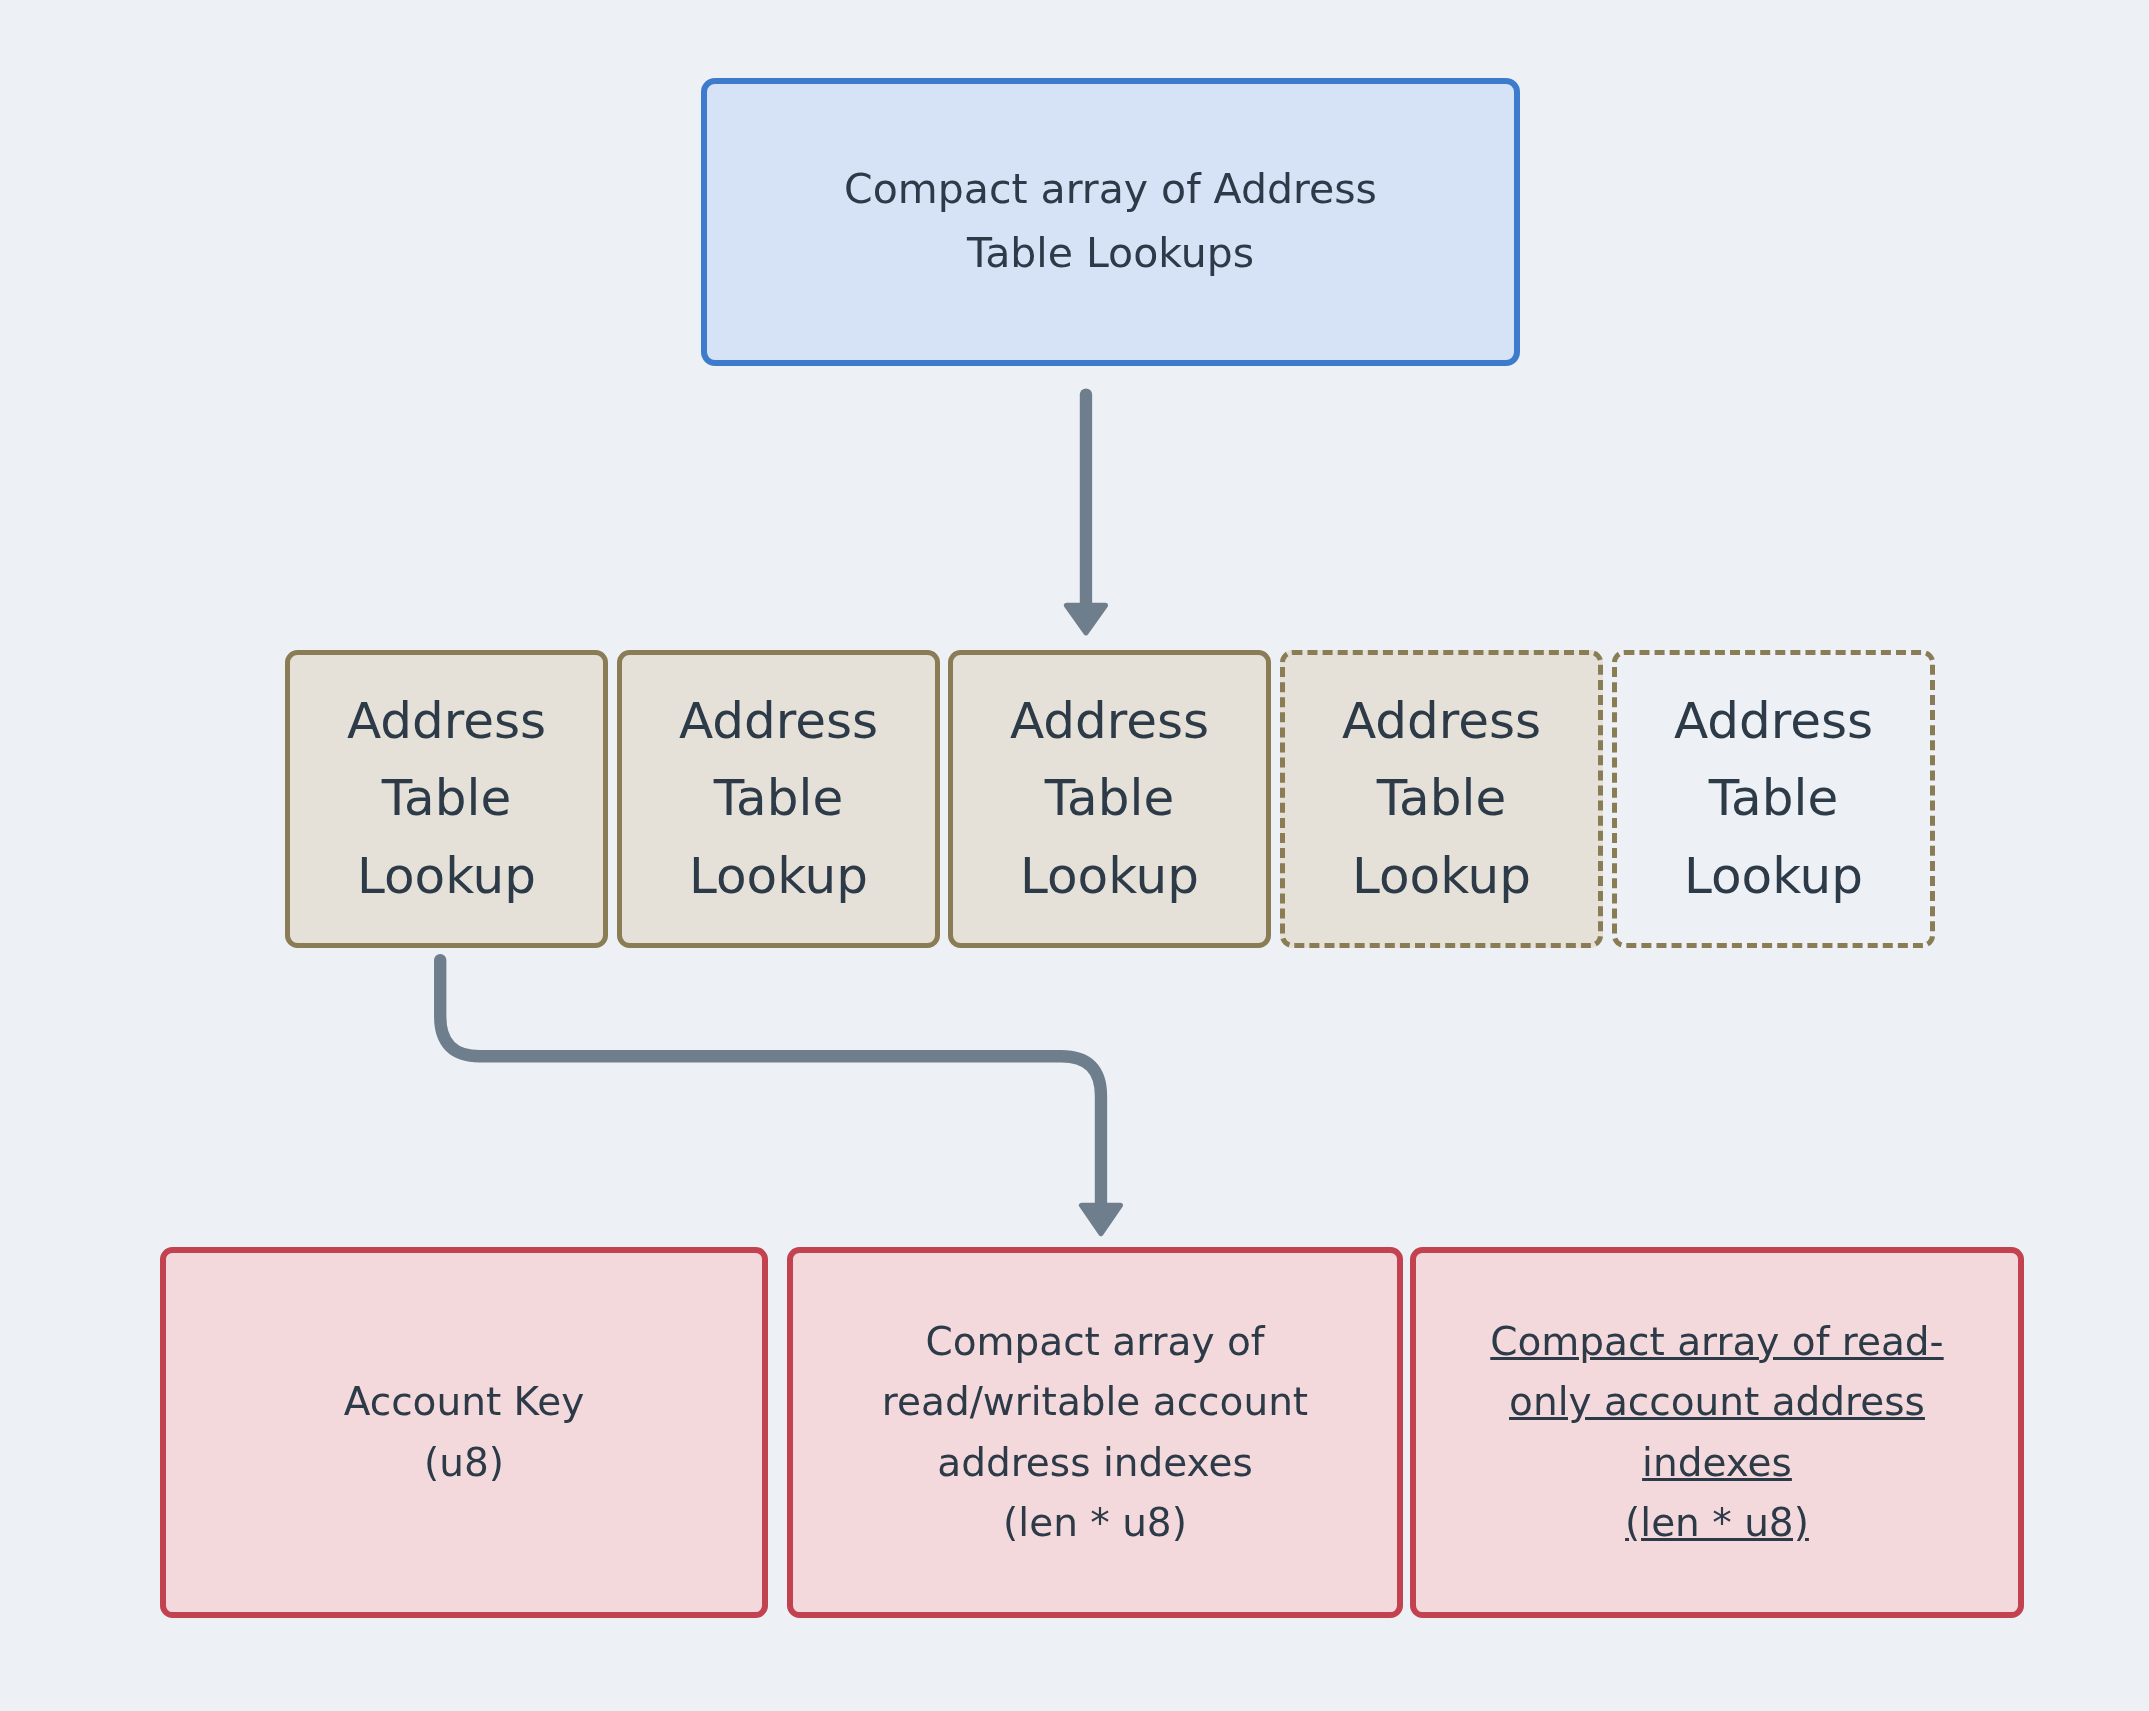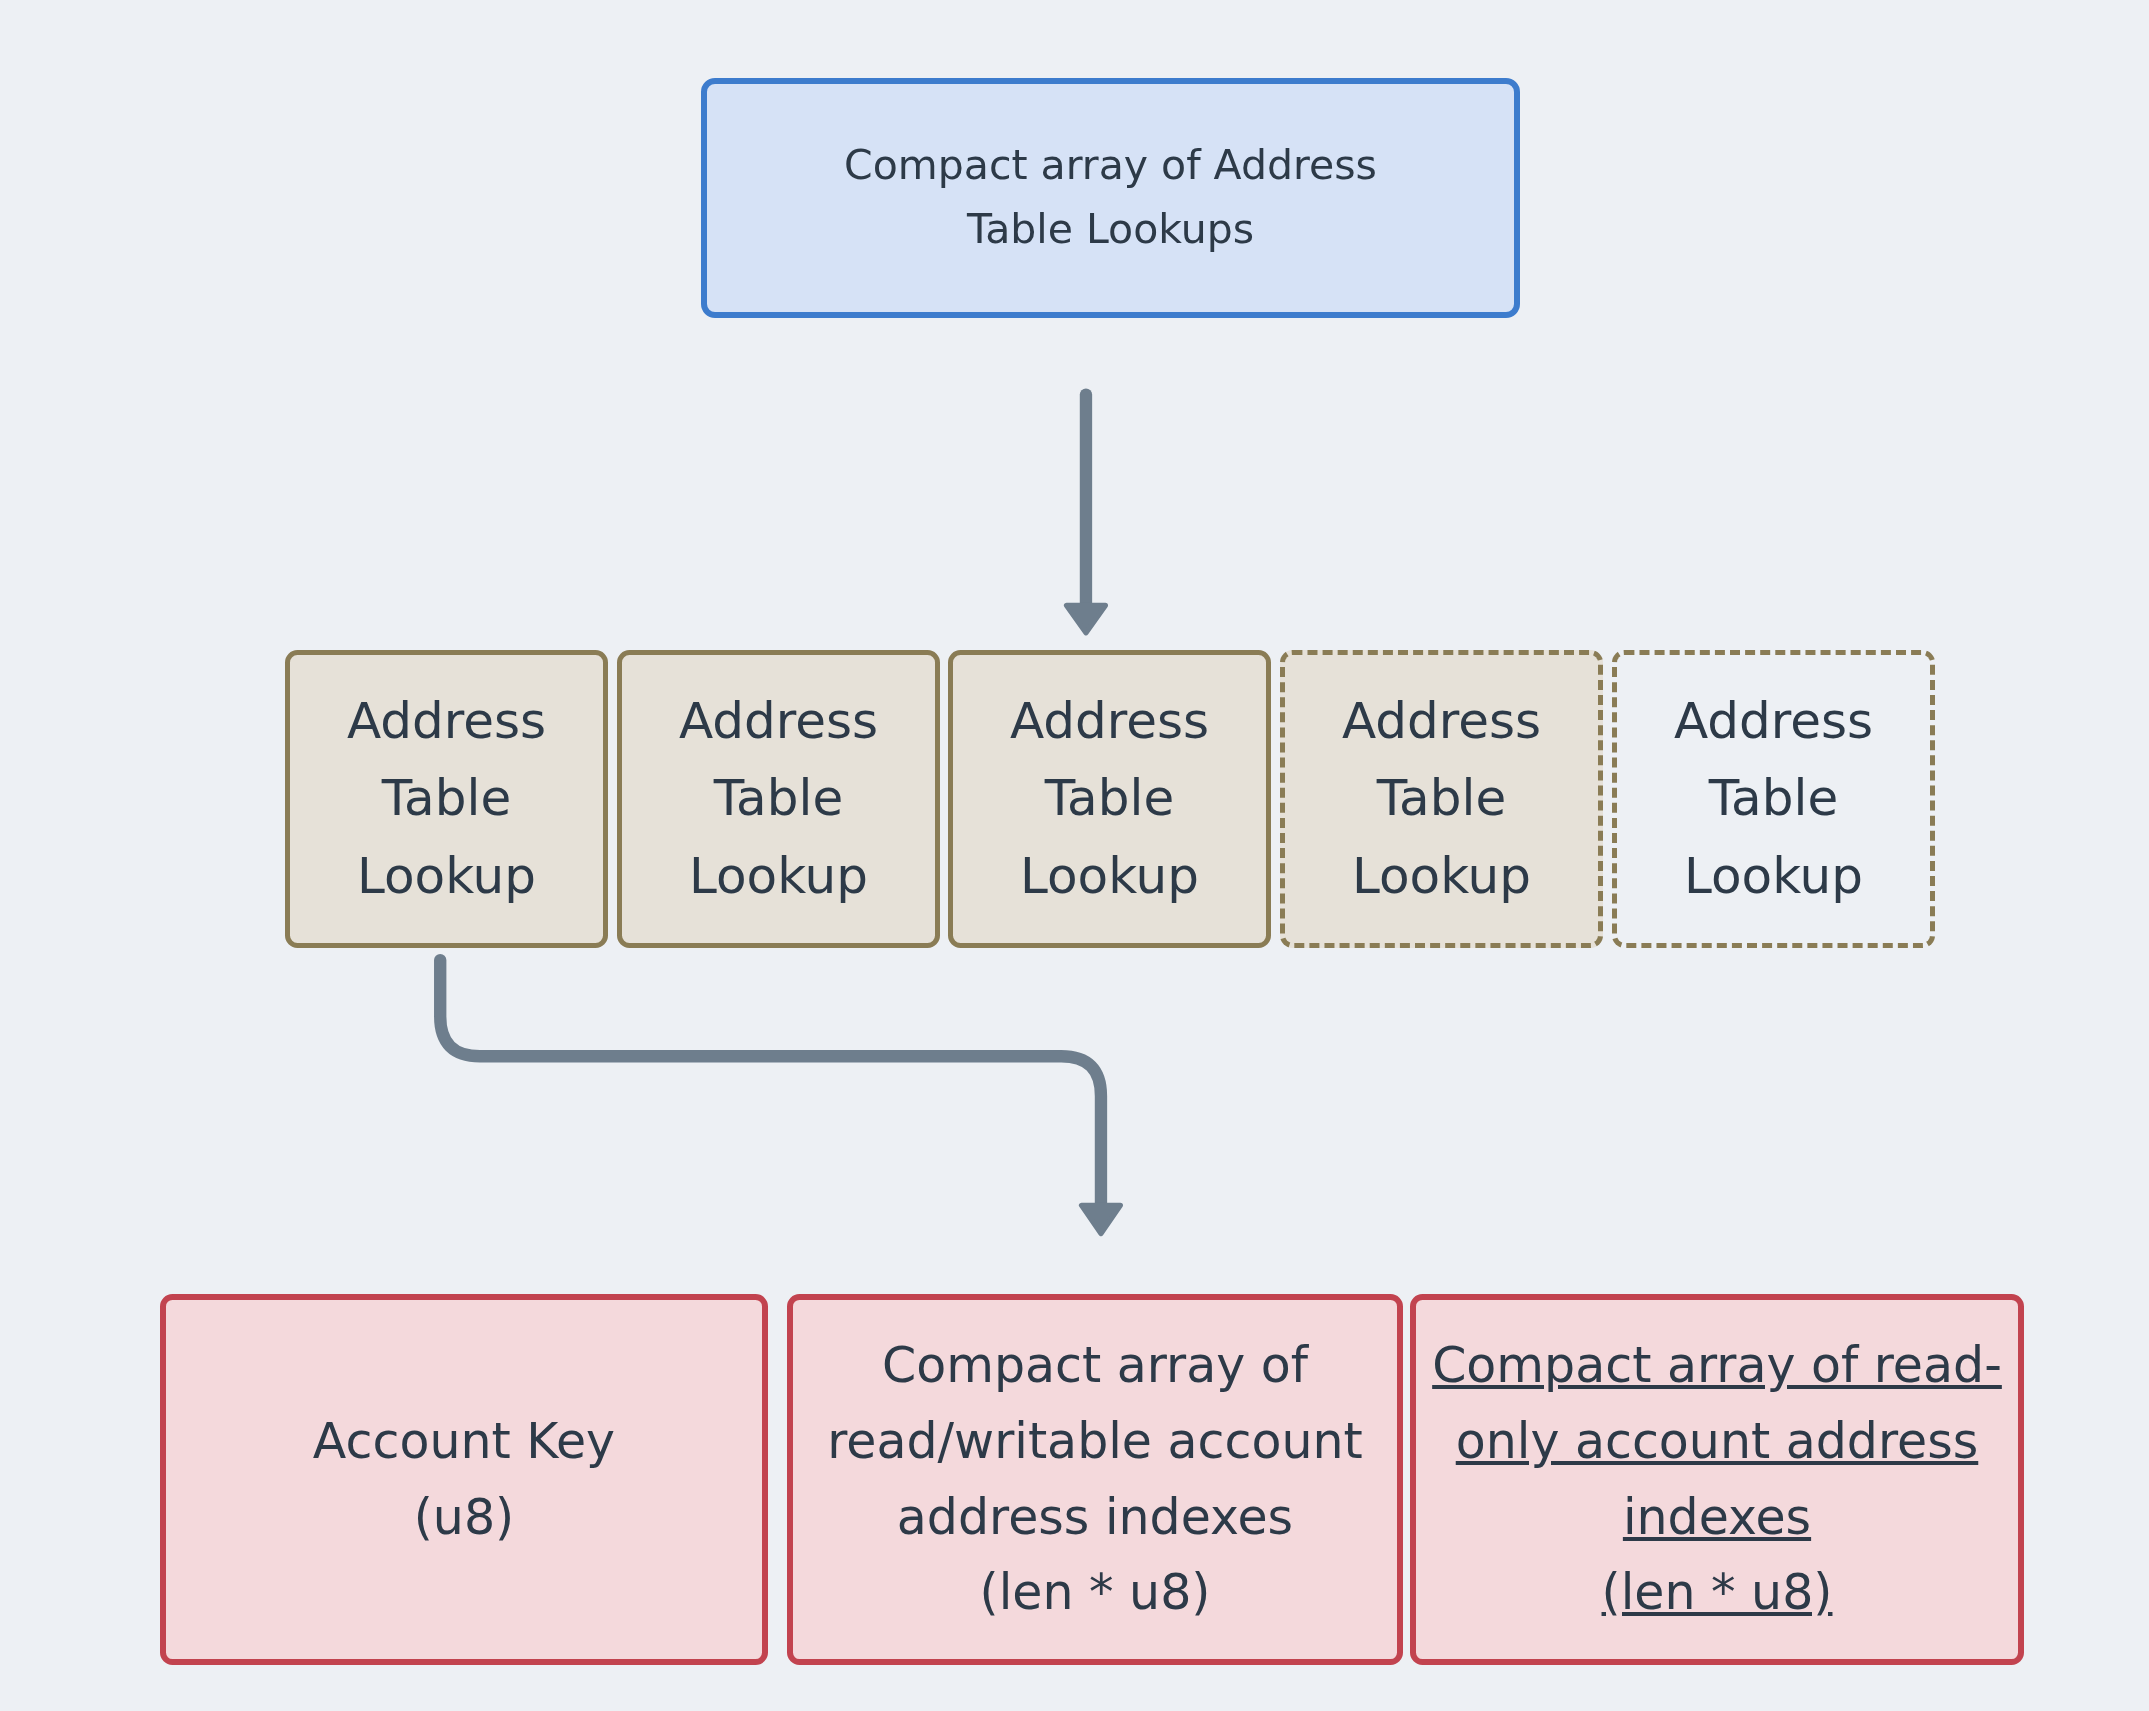--- a/index.html
+++ b/index.html
@@ -17,42 +17,42 @@
     box-sizing: border-box;
     display: flex;
     align-items: center;
     justify-content: center;
     text-align: center;
     white-space: pre-line;
     font-weight: 500;
     border-radius: 14px;
   }
   .box-top {
-    left: 701px; top: 78px; width: 819px; height: 240px;
+    left: 701px; top: 78px; width: 819px; height: 288px;
     border: 6.2px solid var(--blue-border, #3d7ccd);
     background: var(--blue-fill, #d6e2f6);
     font-size: 41px; line-height: 1.55;
   }
   .box-lookup {
     top: 650px; width: 323px; height: 298px;
     border: 5.3px solid var(--tan-border, #8a7c55);
     background: var(--tan-fill, #e6e1d8);
     font-size: 50px; line-height: 1.55;
     border-radius: 12.4px;
   }
   .lk-0 { left: 285px; }
   .lk-1 { left: 617px; }
   .lk-2 { left: 948px; }
   .lk-3 { left: 1280px; border-style: dashed; }
   .lk-4 { left: 1612px; border-style: dashed; background: transparent; }
   .box-detail {
-    top: 1294px; height: 371px;
+    top: 1247px; height: 371px;
     border: 6.2px solid var(--red-border, #c2434f);
     background: var(--red-fill, #f4d9dc);
-    font-size: 49px; line-height: 1.55;
+    font-size: 39px; line-height: 1.55;
     border-radius: 12.4px;
   }
   .dt-0 { left: 160px; width: 608px; }
   .dt-1 { left: 787px; width: 616px; }
   .dt-2 { left: 1410px; width: 614px; text-decoration: underline; }
   .arrows {
     position: absolute;
     left: 0; top: 0;
     pointer-events: none;
   }

